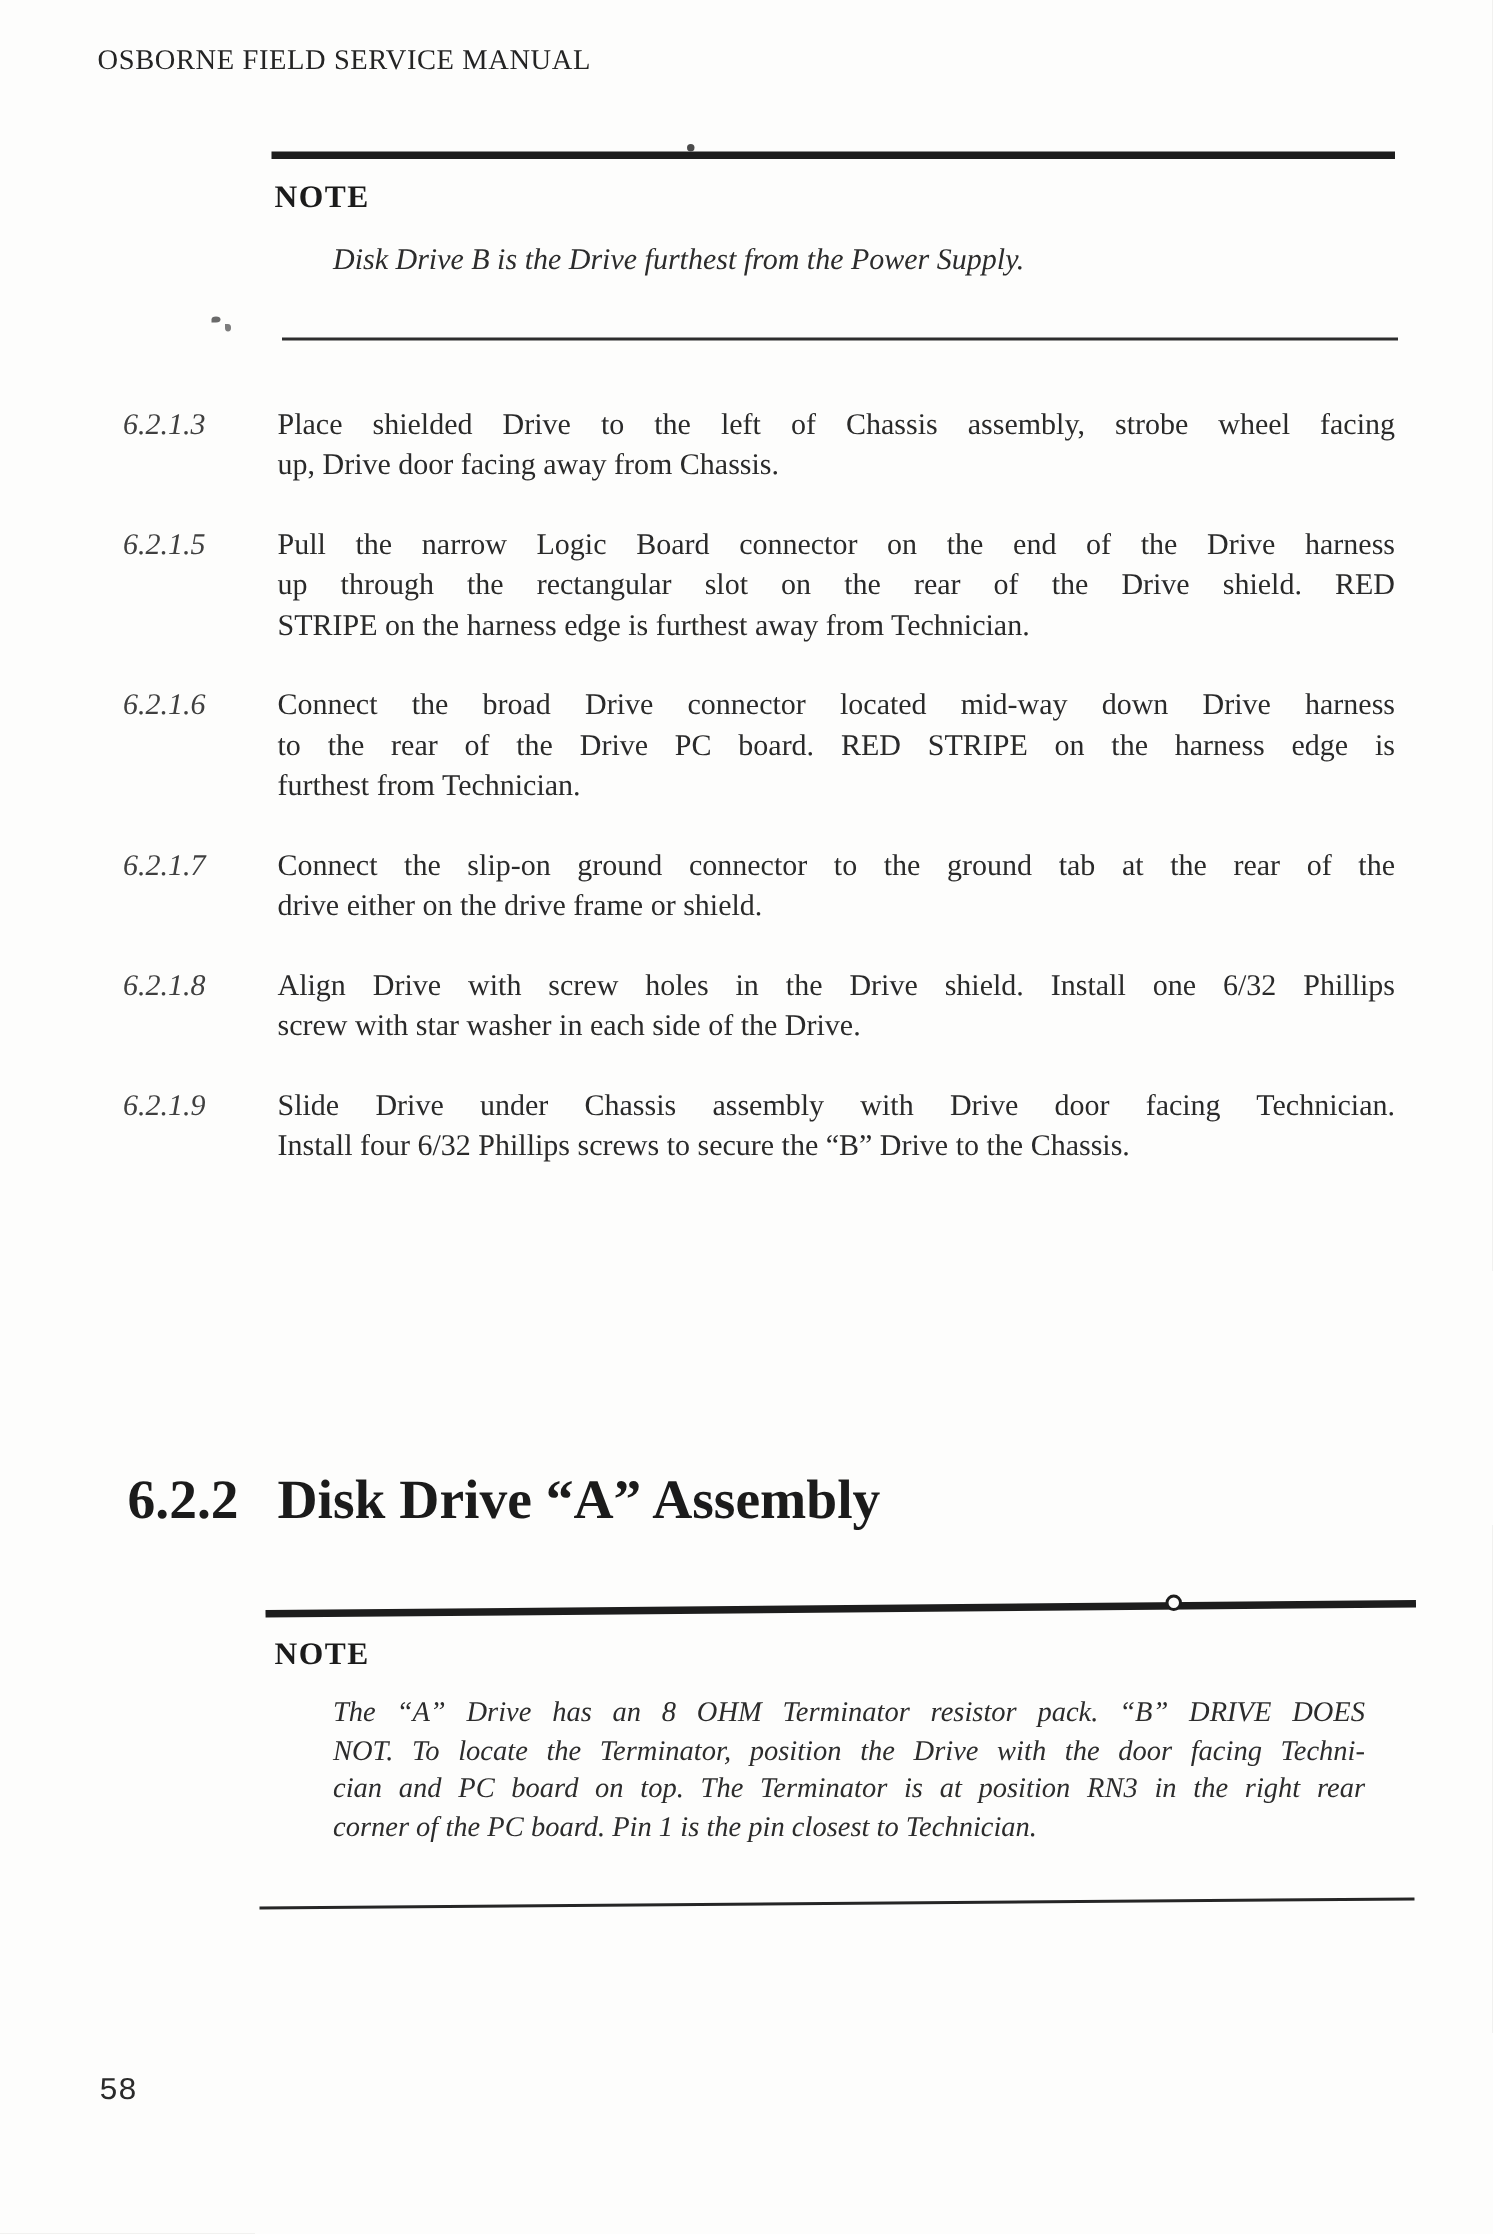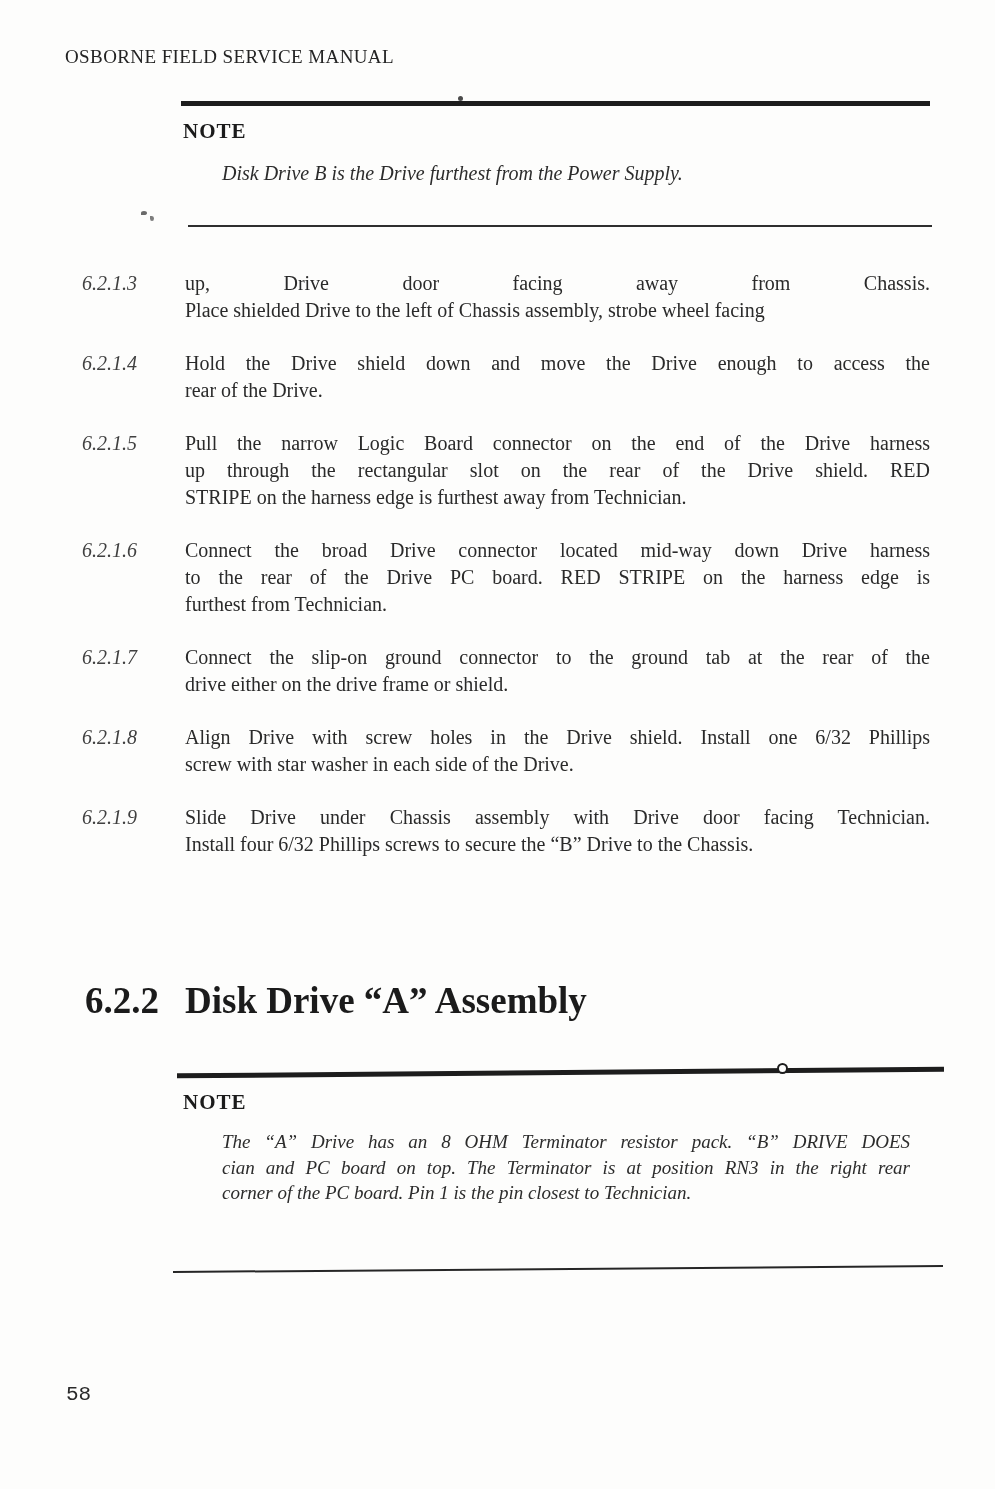--- a/index.html
+++ b/index.html
@@ -15,21 +15,20 @@
   }
 
   
   .header {
     position: absolute;
     left: 65px;
     top: 30px;
     font-size: 19px;
     letter-spacing: 0.4px;
     color: #242424;
-    margin-top: 16px;
   }
 
   
   .rule { position: absolute; background: #1d1d1d; }
   .rule1-thick { left: 181px; top: 101px; width: 749px; height: 4.5px; }
   .rule1-thin  { left: 188px; top: 225px; width: 744px; height: 2px; background:#2e2e2e; }
   .rule2-thick { left: 177px; top: 1070px; width: 767px; height: 4.5px; transform: rotate(-0.5deg); }
   .rule2-thin  { left: 173px; top: 1268px; width: 770px; height: 2.4px; background:#262626; transform: rotate(-0.45deg); }
 
   
@@ -157,29 +156,22 @@
   <div class="dot-artifact"></div>
   <div class="note-title note1-title">NOTE</div>
   <div class="note1-body">Disk Drive B is the Drive furthest from the Power Supply.</div>
   <div class="speck-quote"></div>
   <div class="rule rule1-thin"></div>
 
   <ol class="steps">
     <li class="step">
       <span class="step-num">6.2.1.3</span>
       <div class="step-text">
+          <div class="tline">Place shielded Drive to the left of Chassis assembly, strobe wheel facing</div>
           <div class="tline">up, Drive door facing away from Chassis.</div>
-          <div class="tline">Place shielded Drive to the left of Chassis assembly, strobe wheel facing</div>
-        </div>
-    </li>
-    <li class="step">
-      <span class="step-num">6.2.1.4</span>
-      <div class="step-text">
-          <div class="tline">Hold the Drive shield down and move the Drive enough to access the</div>
-          <div class="tline">rear of the Drive.</div>
         </div>
     </li>
     <li class="step">
       <span class="step-num">6.2.1.5</span>
       <div class="step-text">
           <div class="tline">Pull the narrow Logic Board connector on the end of the Drive harness</div>
           <div class="tline">up through the rectangular slot on the rear of the Drive shield. RED</div>
           <div class="tline">STRIPE on the harness edge is furthest away from Technician.</div>
         </div>
     </li>
@@ -217,20 +209,21 @@
   <div class="section-heading">
     <span class="sec-num">6.2.2</span>
     <span class="sec-title">Disk Drive “A” Assembly</span>
   </div>
 
   <div class="rule rule2-thick"></div>
   <div class="ring-artifact"></div>
   <div class="note-title note2-title">NOTE</div>
   <div class="note2-body">
       <div class="tline">The “A” Drive has an 8 OHM Terminator resistor pack. “B” DRIVE DOES</div>
+      <div class="tline">NOT. To locate the Terminator, position the Drive with the door facing Techni-</div>
       <div class="tline">cian and PC board on top. The Terminator is at position RN3 in the right rear</div>
       <div class="tline">corner of the PC board. Pin 1 is the pin closest to Technician.</div>
     </div>
   <div class="rule rule2-thin"></div>
 
   <div class="page-number">58</div>
 
 </div>
 
 </body></html>

